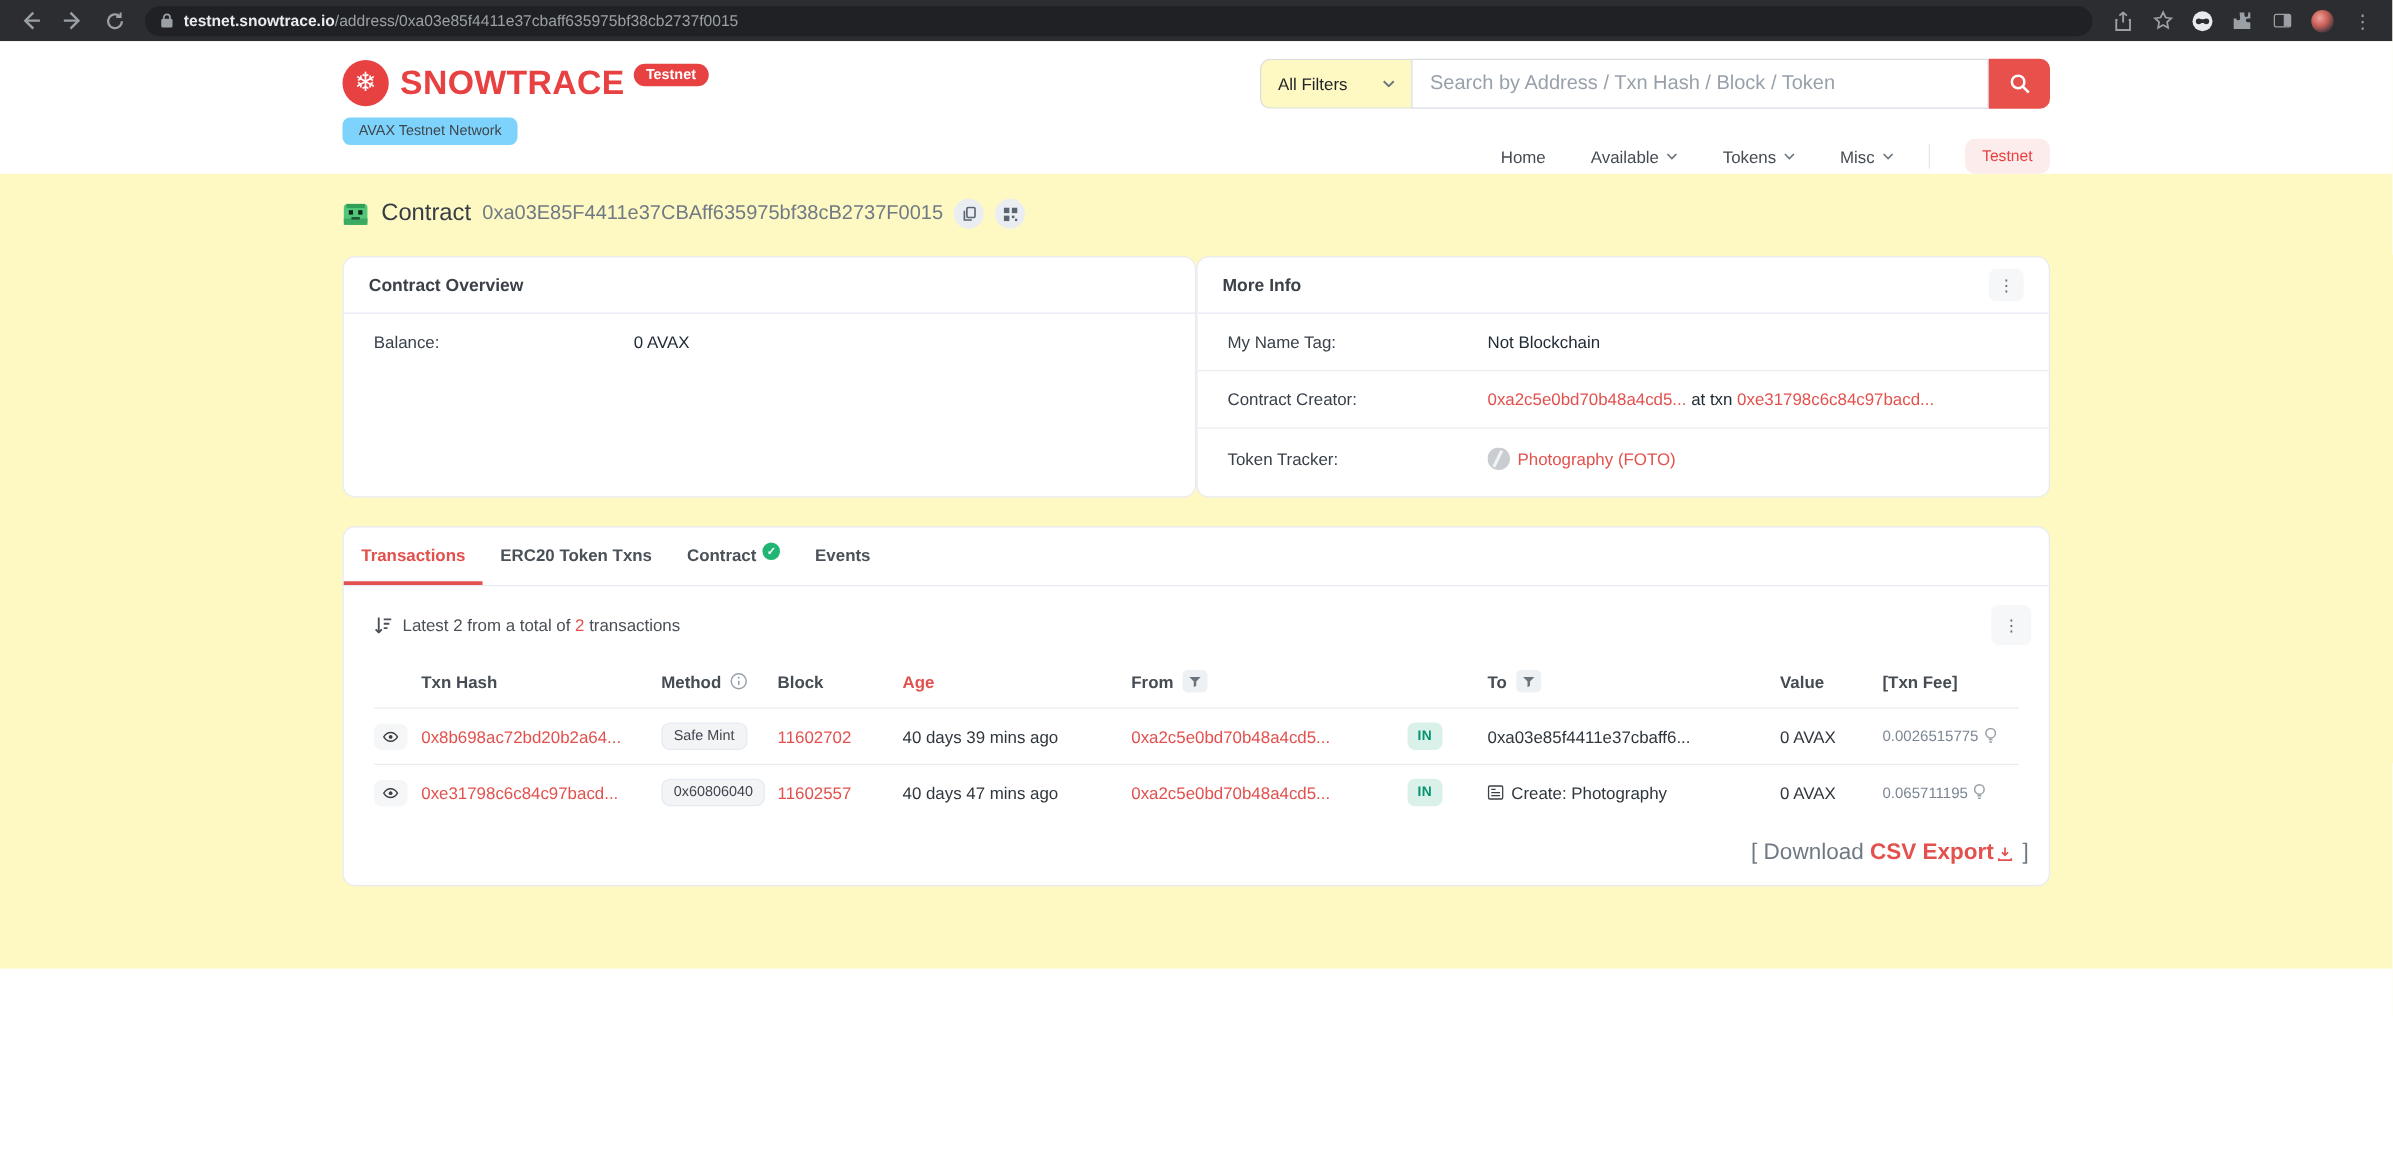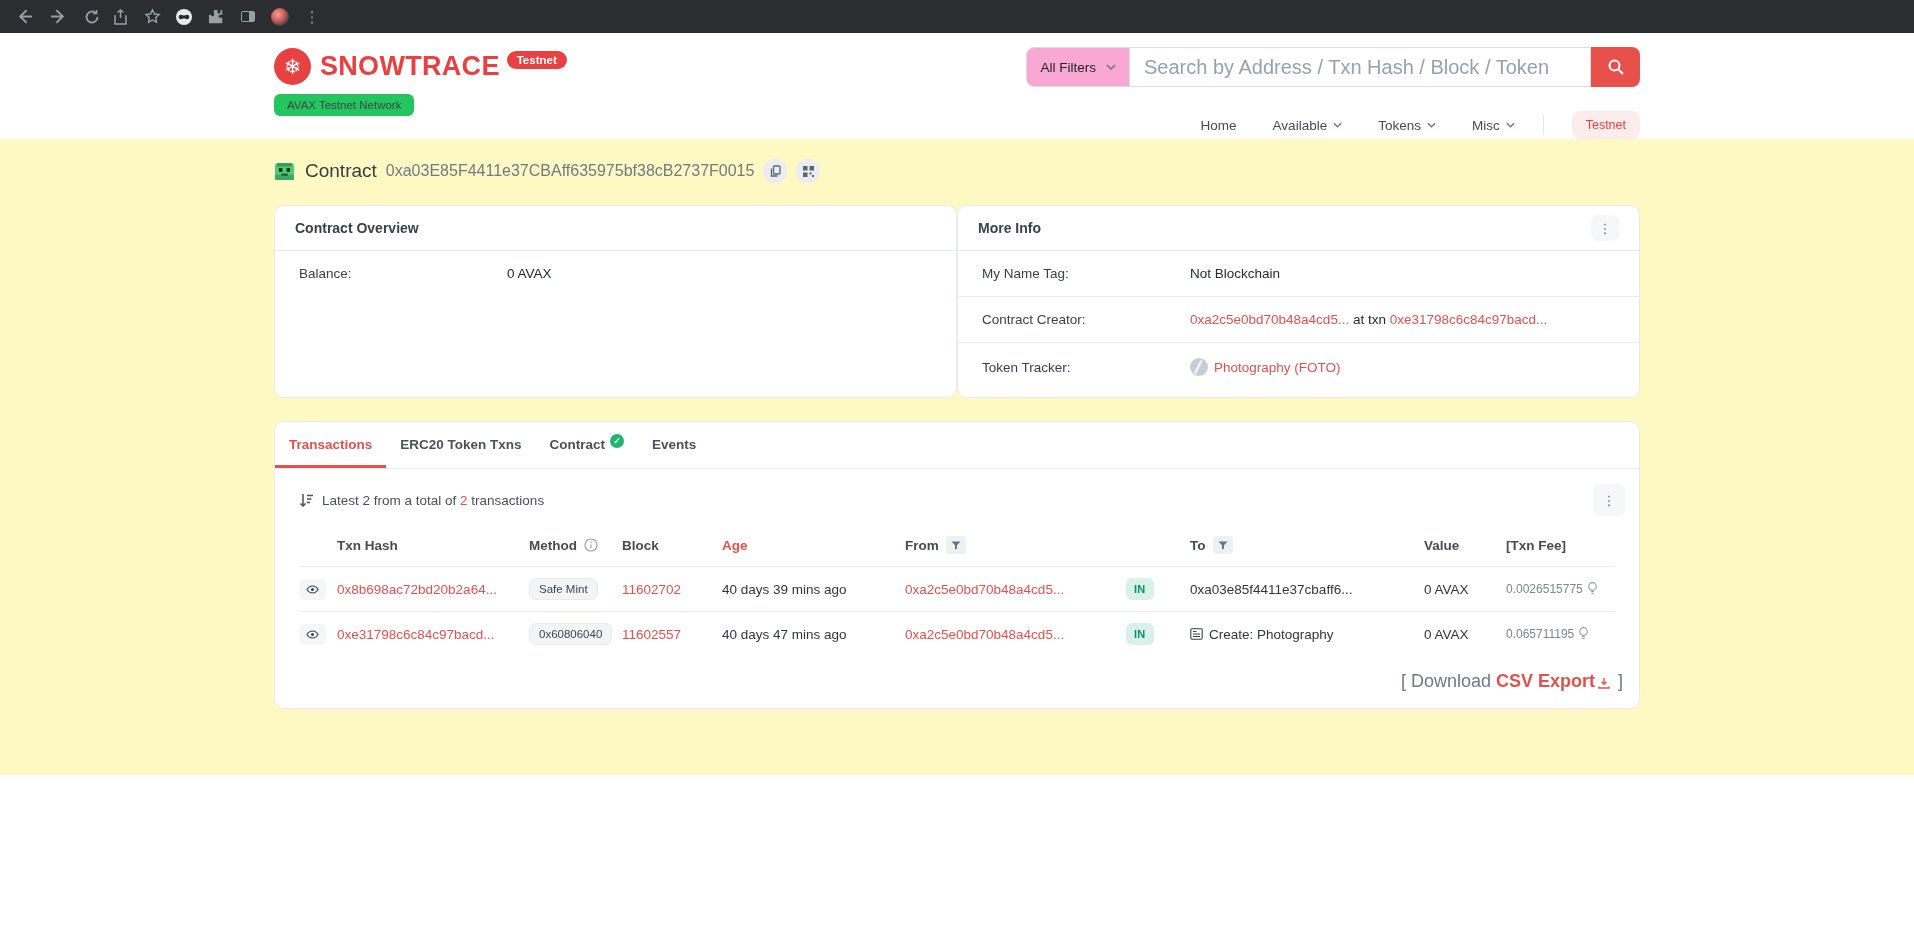--- a/index.html
+++ b/index.html
@@ -24,28 +24,28 @@
 
   
   .site-header { height:106px; background:#fff; padding:0 274px; display:flex; justify-content:space-between; }
   .brand-col { display:flex; flex-direction:column; }
   .brand-row { display:flex; align-items:center; margin-top:15px; }
   .brand-circle { width:37px; height:37px; border-radius:50%; background:#e84142; color:#fff;
     display:flex; align-items:center; justify-content:center; font-size:21px; }
   .brand-word { font-size:27px; font-weight:800; letter-spacing:.3px; color:#e84142; margin-left:9px; }
   .brand-badge { background:#e84142; color:#fff; font-size:11.5px; font-weight:700; border-radius:11px;
     padding:3px 10px; margin-left:7px; align-self:flex-start; margin-top:3px; }
-  .network-pill { align-self:flex-start; margin-top:9px; background:#22c55e; border-radius:6px;
+  .network-pill { align-self:flex-start; margin-top:9px; background:#7dd3fc; border-radius:6px;
     padding:5px 13px; font-size:11.5px; color:#40464d; }
   .hdr-right { display:flex; flex-direction:column; align-items:flex-end; }
   .search-row { display:flex; margin-top:14px; }
   .filter-box { height:40px; border:1px solid #d9dde2; border-right:none; border-radius:8px 0 0 8px;
-    display:flex; align-items:center; gap:10px; padding:0 13px; font-size:13.5px; color:#212529; background:#f9a8d4; cursor:pointer; }
+    display:flex; align-items:center; gap:28px; padding:0 13px; font-size:13.5px; color:#212529; background:#fef9c3; cursor:pointer; }
   .search-input { width:462px; height:40px; border:1px solid #d9dde2; border-radius:0; padding:0 14px;
-    font-size:20px; color:#212529; outline:none; font-family:"Liberation Sans",sans-serif; }
+    font-size:16px; color:#212529; outline:none; font-family:"Liberation Sans",sans-serif; }
   .search-input::placeholder { color:#98a1ab; }
   .search-btn { width:49px; height:40px; background:#e8504b; border:none; border-radius:0 8px 8px 0;
     color:#fff; display:flex; align-items:center; justify-content:center; cursor:pointer; }
   .nav-row { display:flex; align-items:center; gap:36px; margin-top:24px; font-size:13.5px; color:#454b52; }
   .nav-item { display:flex; align-items:center; gap:6px; cursor:pointer; }
   .nav-divider { width:1px; height:20px; background:#e3e6ea; margin:0 -8px; }
   .nav-testnet { background:#fdecec; color:#e84142; font-size:12.5px; border-radius:8px; padding:7px 14px; cursor:pointer; }
 
   
   .page-bg { height:636px; background:#fef9c3; padding:12px 274px 0; overflow:hidden; }
@@ -127,20 +127,29 @@
           <path d="M12 8H1"></path>
         </svg>
     </div>
     <div class="bicon">
       <svg width="16" height="16" viewBox="0 0 16 16" fill="none" stroke="currentColor" stroke-width="1.8">
           <path d="M13.5 8a5.5 5.5 0 1 1-1.6-3.9"></path>
           <path d="M12.5 1v3.5H9" stroke-width="1.6"></path>
         </svg>
     </div>
   </div>
+  <div class="omnibox">
+    <span>
+      <svg width="11" height="13" viewBox="0 0 11 13" fill="#9aa0a6">
+          <rect x="1" y="5" width="9" height="7" rx="1.2"></rect>
+          <path d="M3 6V4a2.5 2.5 0 0 1 5 0v2" fill="none" stroke="#9aa0a6" stroke-width="1.4"></path>
+        </svg>
+    </span>
+    <span class="url"><span class="domain">testnet.snowtrace.io</span><span class="path">/address/0xa03e85f4411e37cbaff635975bf38cb2737f0015</span></span>
+  </div>
   <div class="bright">
     <div class="bicon">
       <svg width="15" height="16" viewBox="0 0 15 16" fill="none" stroke="currentColor" stroke-width="1.5">
           <path d="M7.5 1v8"></path>
           <path d="M4.5 3.5 7.5 1l3 2.5"></path>
           <path d="M3 7H2v8h11V7h-1"></path>
         </svg>
     </div>
     <div class="bicon">
       <svg width="17" height="17" viewBox="0 0 17 17" fill="none" stroke="currentColor" stroke-width="1.4">

